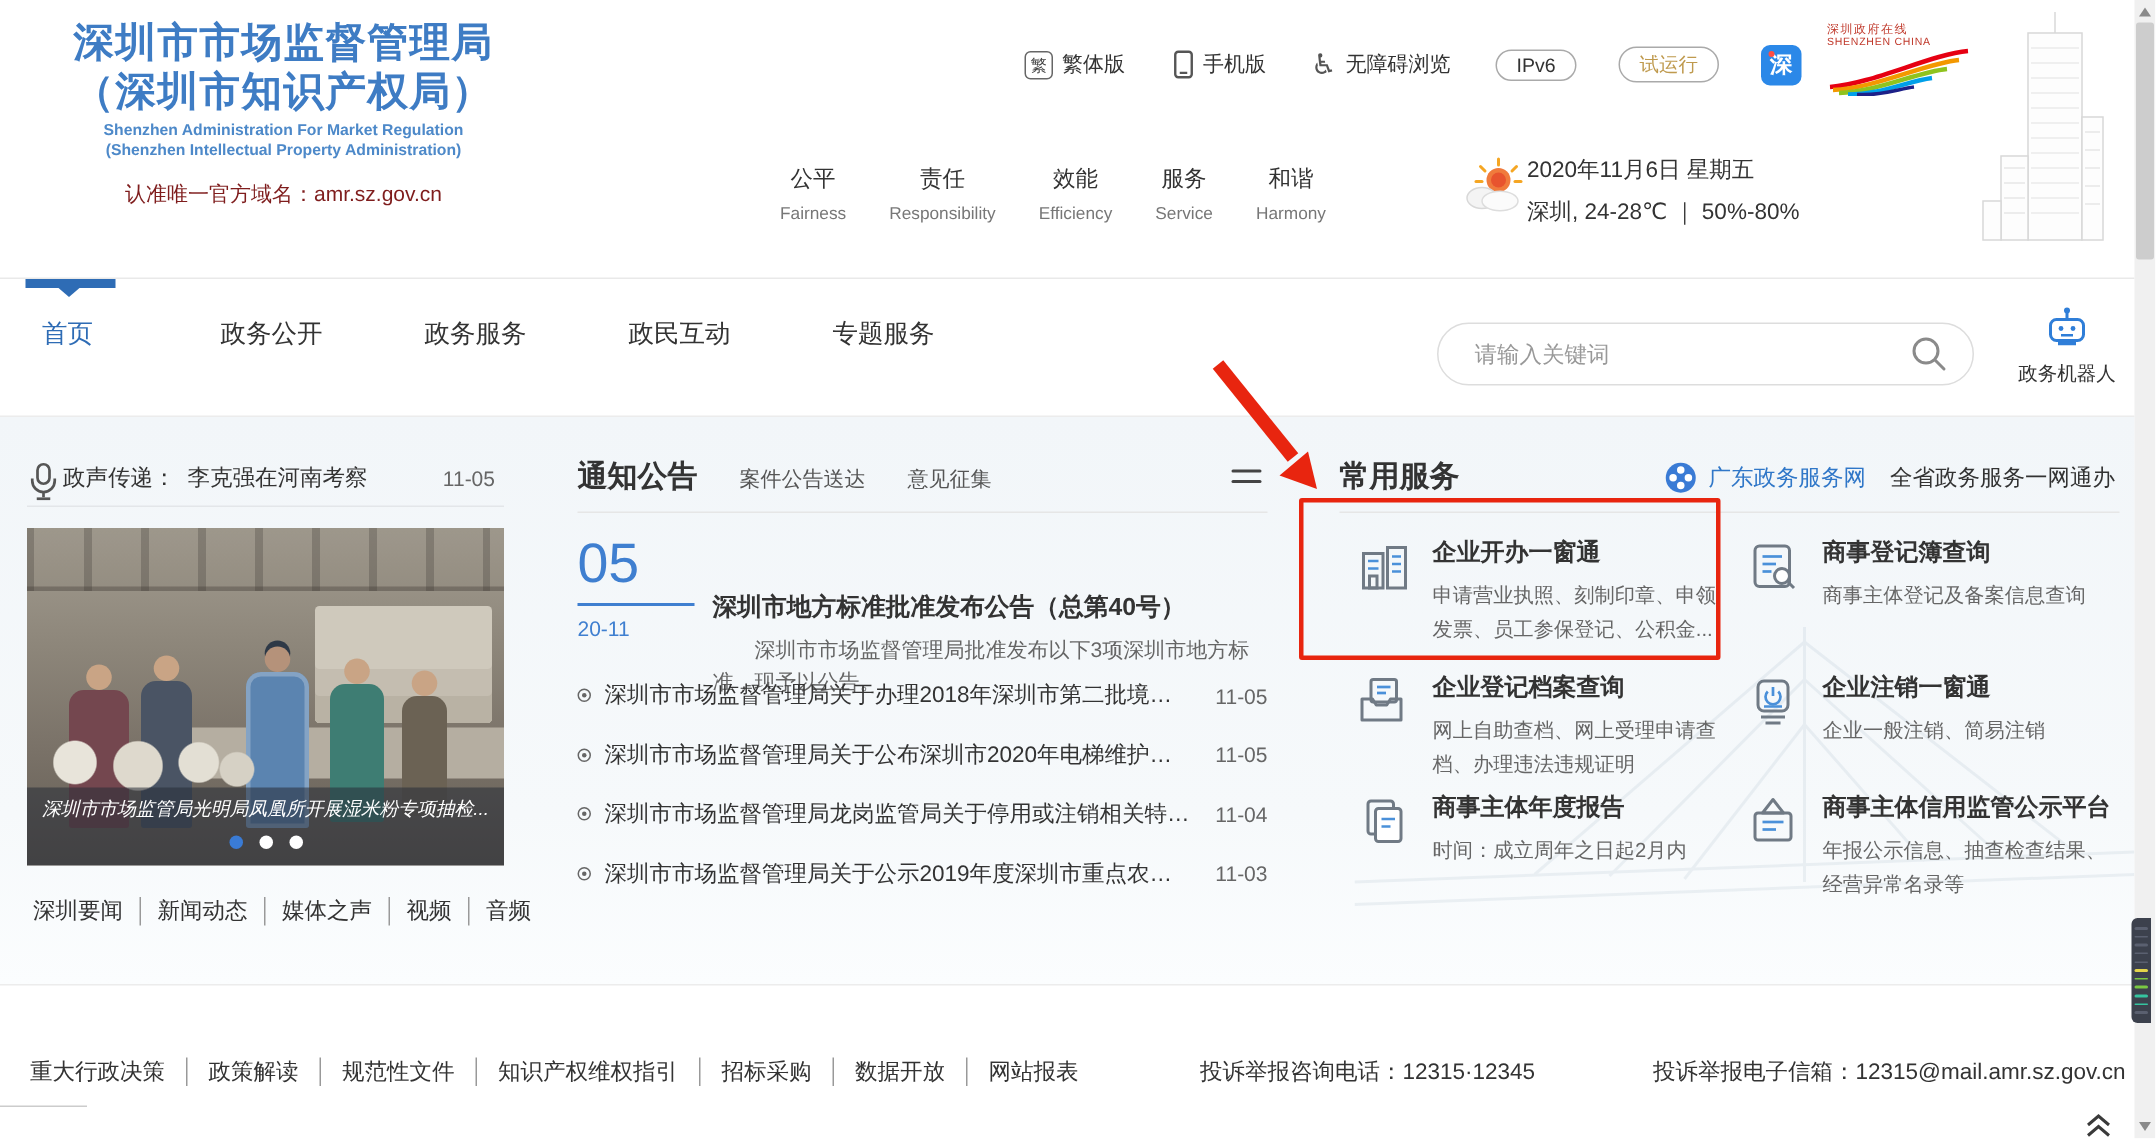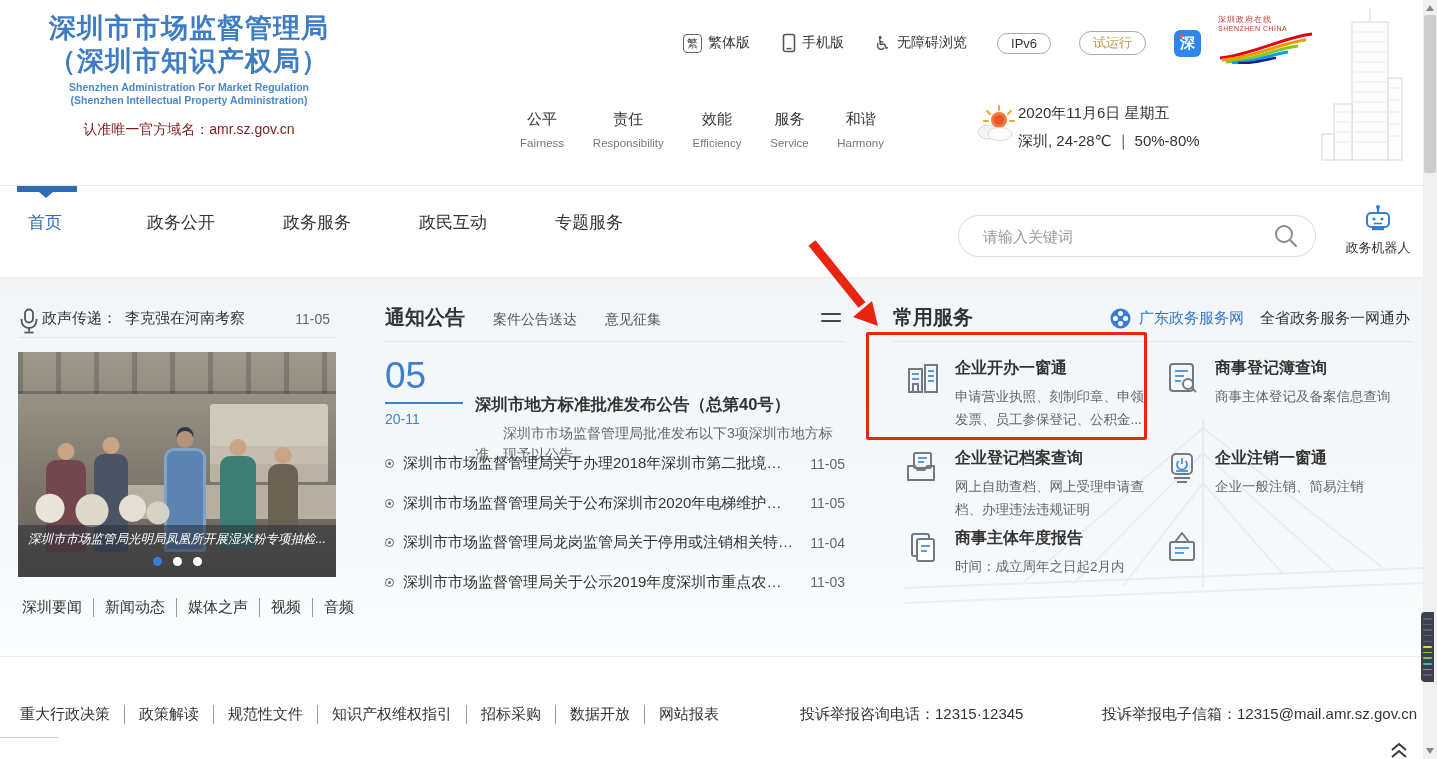--- a/index.html
+++ b/index.html
@@ -531,20 +531,24 @@
 
         <div class="svc-cell c2">
           <svg class="svc-icon" width="36" height="36" viewBox="0 0 36 36">
             <path d="M18 3 L25 12 H11 Z" fill="none" stroke="#707a85" stroke-width="2" stroke-linejoin="round"></path>
             <rect x="6" y="12" width="24" height="18" rx="2" fill="none" stroke="#707a85" stroke-width="2"></rect>
             <g stroke="#4a90d9" stroke-width="1.8">
                 <line x1="11" y1="18" x2="25" y2="18"></line>
                 <line x1="11" y1="23" x2="20" y2="23"></line>
               </g>
           </svg>
+          <div class="svc-text">
+            <div class="svc-title">商事主体信用监管公示平台</div>
+            <div class="svc-desc">年报公示信息、抽查检查结果、经营异常名录等</div>
+          </div>
         </div>
       </div>
     </div>
   </div>
 
   <div class="footer">
     <div class="footer-links">
       <span class="footer-link">重大行政决策</span>
       <span class="footer-link">政策解读</span>
       <span class="footer-link">规范性文件</span>

